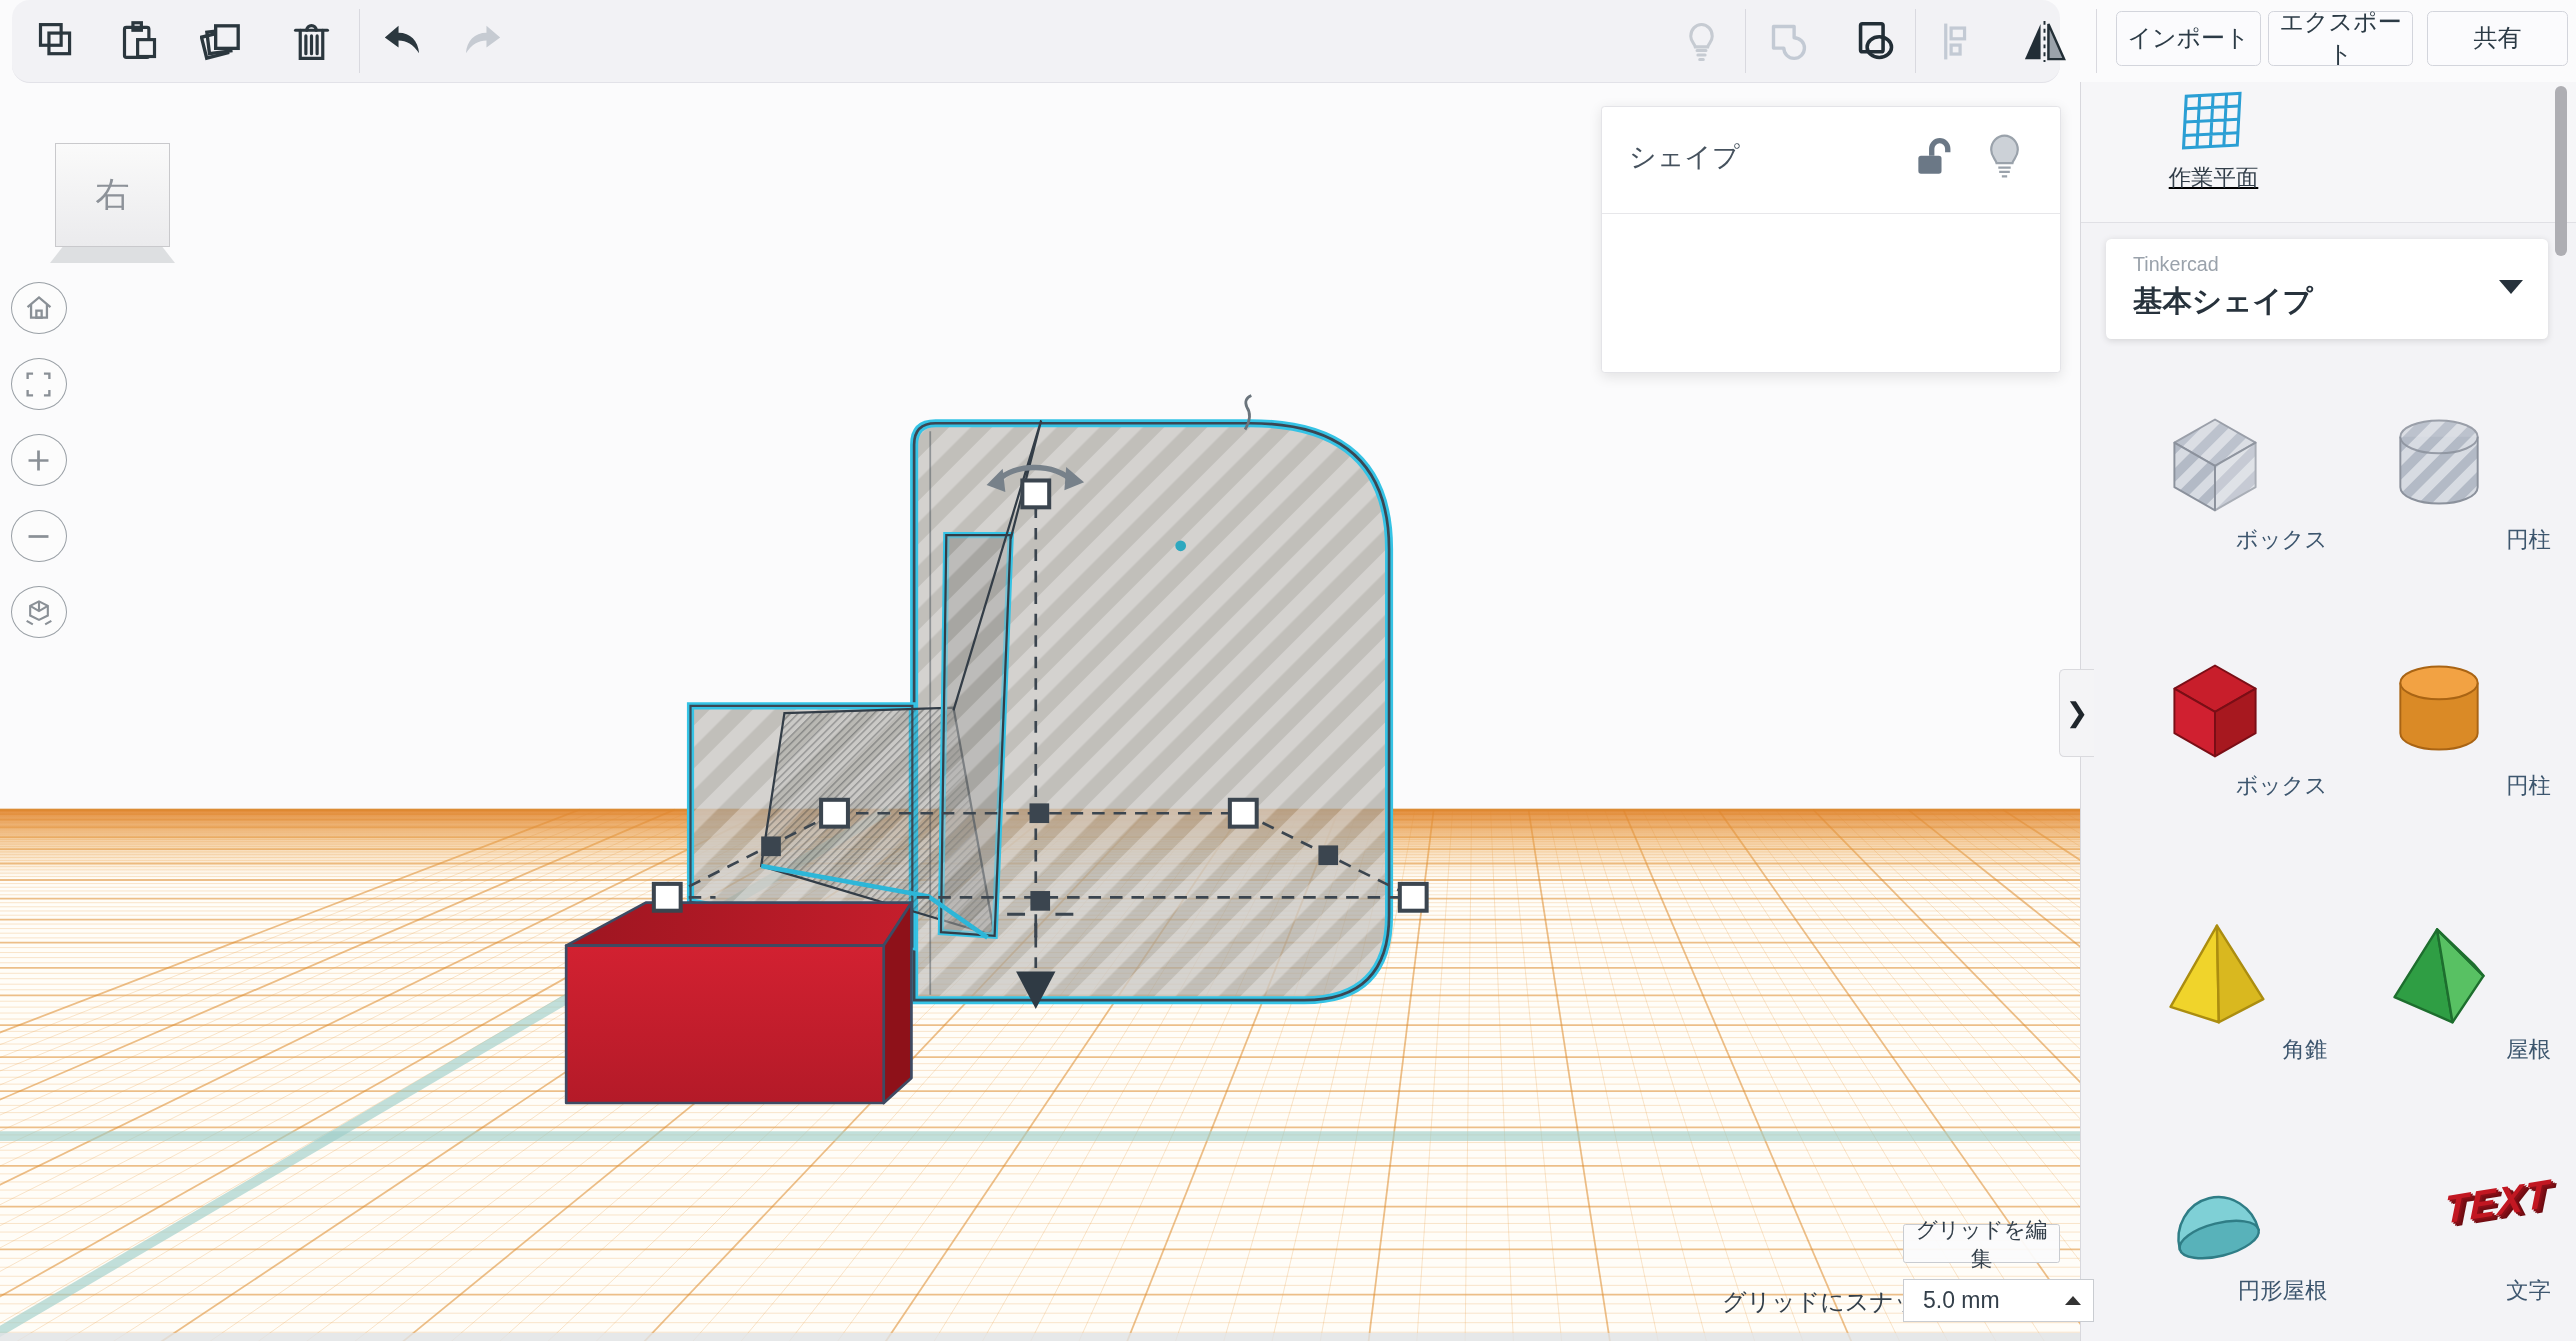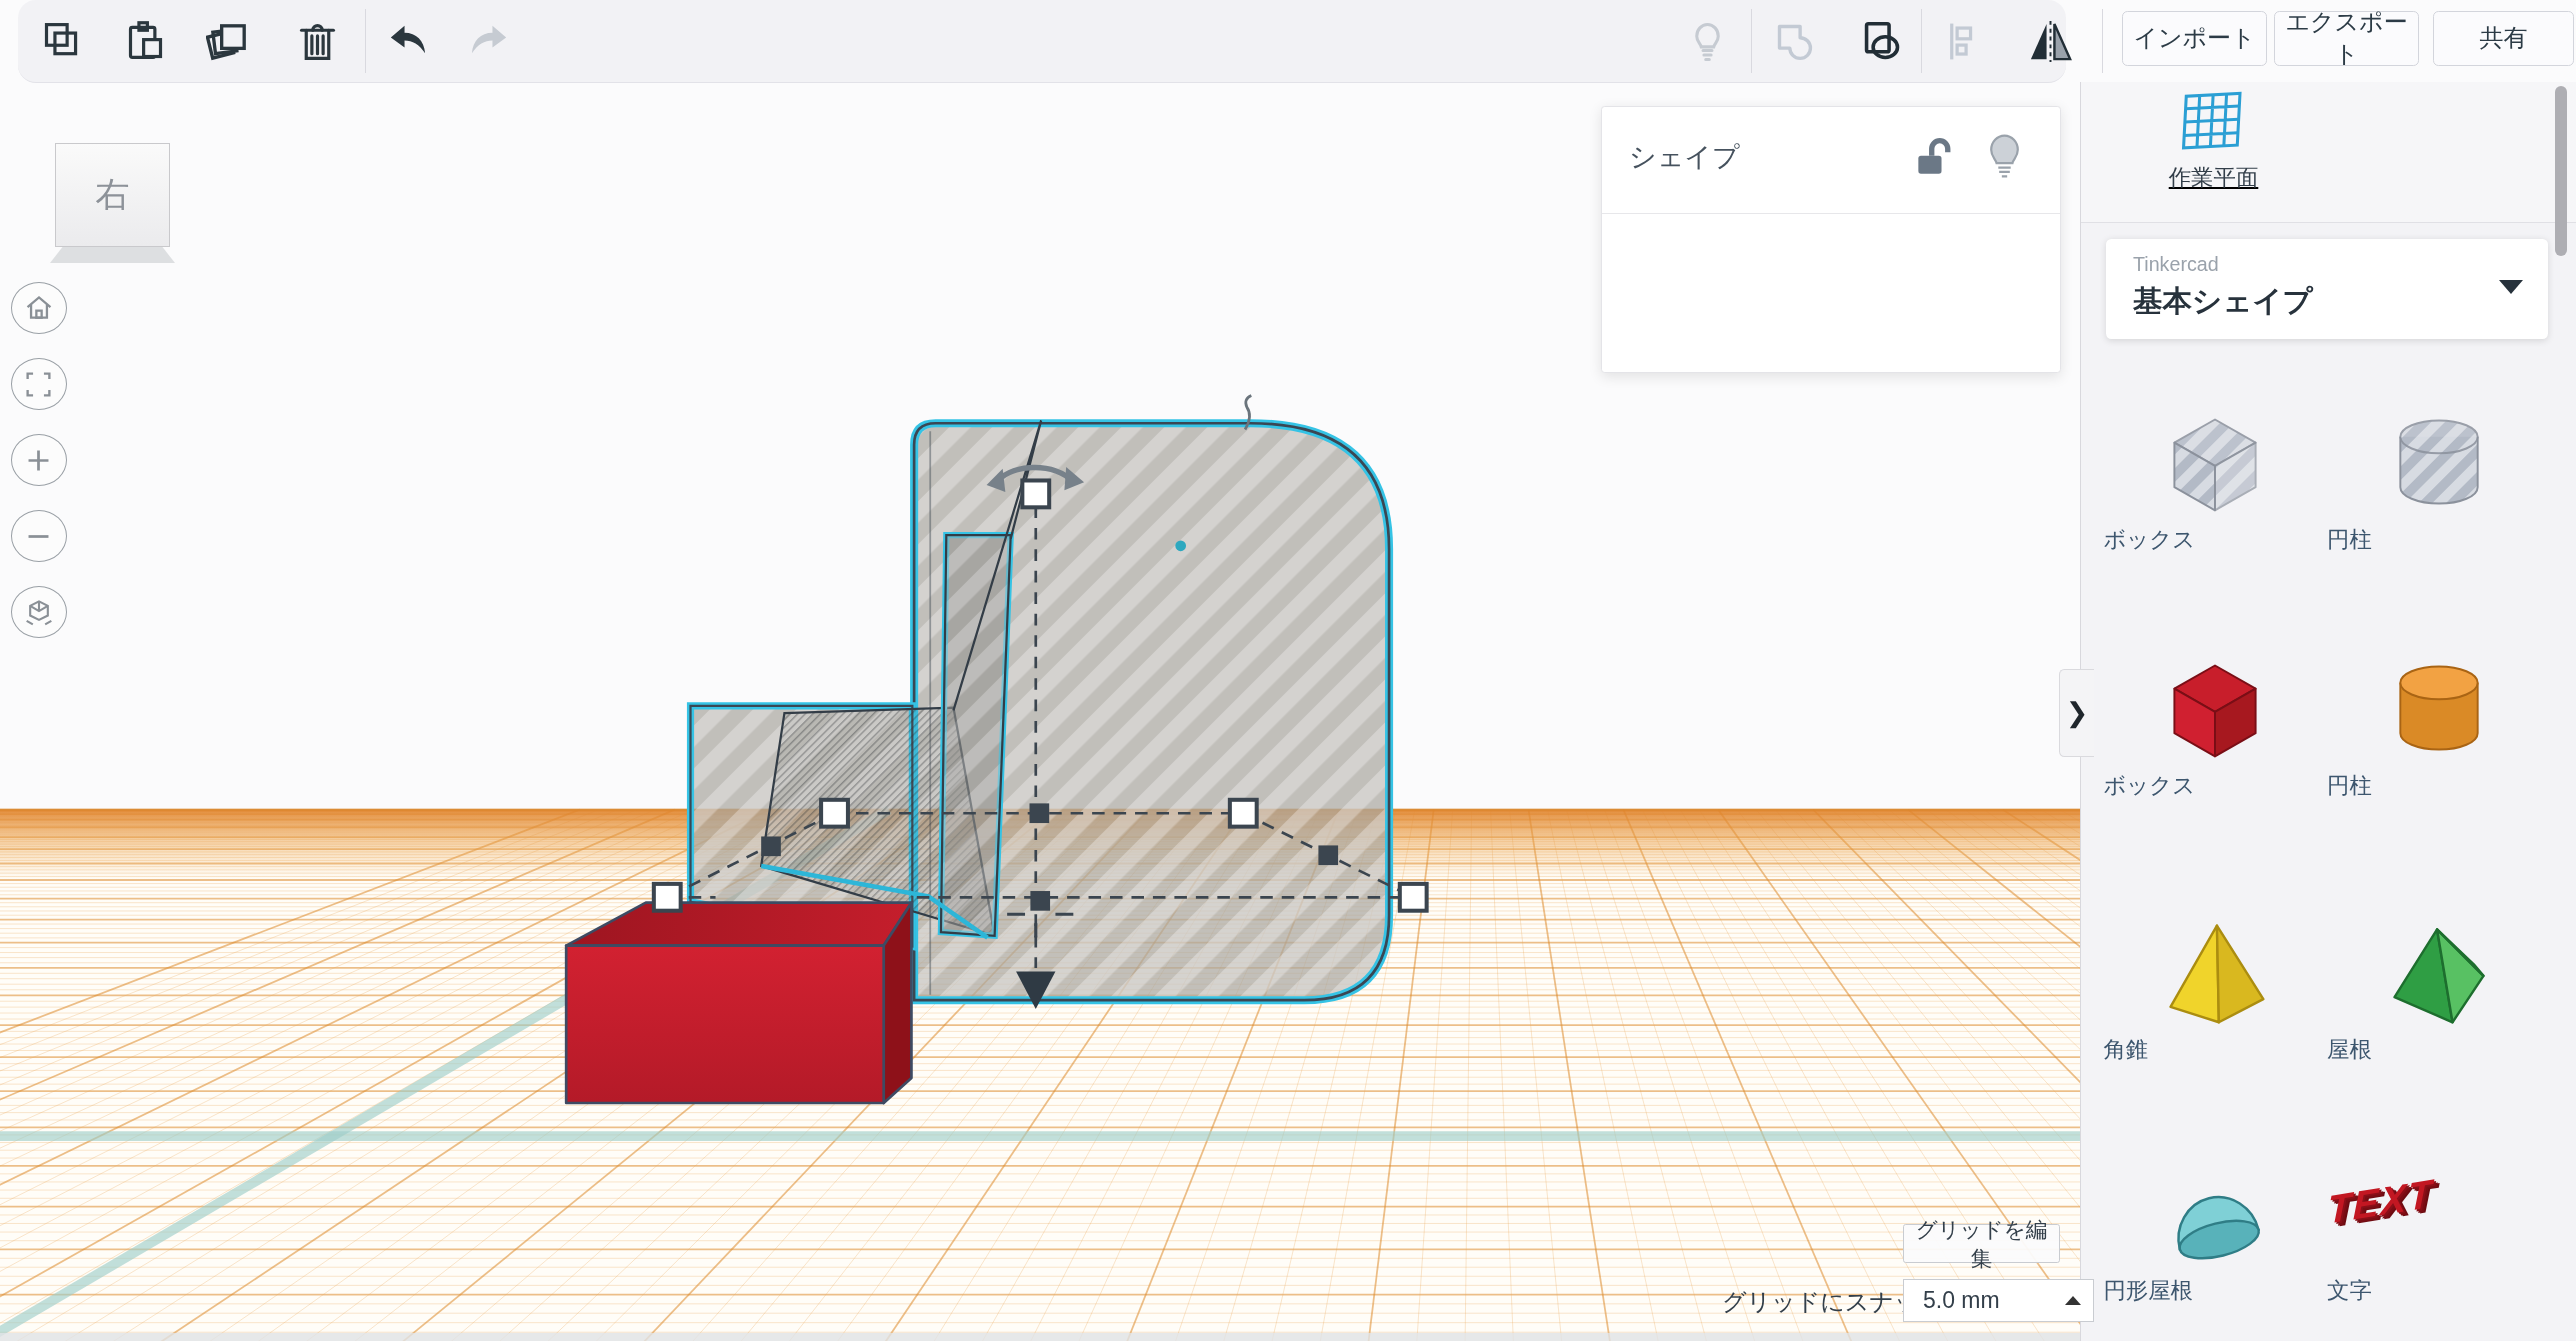--- a/index.html
+++ b/index.html
@@ -1,18 +1,18 @@
 <!DOCTYPE html>
 <html style="font-size:14.3px"><head>
 <meta charset="utf-8">
 <style>
   html,body{margin:0;padding:0;background:#fbfbfc;font-family:"Liberation Sans","DejaVu Sans",sans-serif;}
   #app{position:relative;width:2576px;height:1342px;overflow:hidden;background:#fbfbfc;}
   
-  .toolbar{position:absolute;left:18px;top:0;width:2048px;height:82px;background:#f2f2f5;border-bottom:0.9px solid #e2e2e8;z-index:40;border-radius:18px;}
+  .toolbar{position:absolute;left:12px;top:0;width:2048px;height:82px;background:#f2f2f5;border-bottom:0.9px solid #e2e2e8;z-index:40;border-radius:18px;}
   .tb-ic{position:absolute;top:16px;width:50px;height:50px;display:flex;align-items:center;justify-content:center;cursor:pointer;}
   .tb-div{position:absolute;top:9px;width:0.9px;height:64px;background:#d9d9df;}
   .tb-btn{position:absolute;top:10.7px;height:55px;background:#fbfbfd;border:0.9px solid #d3d5dc;border-radius:5.4px;color:#2c3b46;font-size:24px;display:flex;align-items:center;justify-content:center;cursor:pointer;}
   
   .viewcube{position:absolute;left:55px;top:143px;width:113px;height:102px;background:linear-gradient(#fafafa,#ebebed);border:1.8px solid #c9c9cc;color:#8d9299;font-size:34px;display:flex;align-items:center;justify-content:center;z-index:30;cursor:pointer;}
   .viewcube-shadow{position:absolute;left:50px;top:247px;width:125px;height:16px;background:#d3d5d8;clip-path:polygon(10% 0,90% 0,100% 100%,0 100%);opacity:.75;z-index:29;}
   .navbtn{position:absolute;left:10.7px;width:54px;height:50px;border:1.8px solid #9aa0a6;border-radius:50%;background:rgba(252,252,252,.92);display:flex;align-items:center;justify-content:center;z-index:30;cursor:pointer;}
   
   .shape-panel{position:absolute;left:1601px;top:106px;width:458px;height:265px;background:#fff;border:0.9px solid #e4e4e8;border-radius:3.6px;box-shadow:0 3.6px 12.5px rgba(0,0,0,.10);z-index:35;}
   .sp-head{position:relative;height:106px;border-bottom:1.8px solid #e7e7ea;padding-left:28px;}
@@ -23,21 +23,21 @@
   .circ-outer{width:82px;height:82px;border-radius:50%;margin:0 auto;display:flex;align-items:center;justify-content:center;background:#fff;}
   
   .rpanel{position:absolute;left:2080px;top:82px;width:496px;height:1259px;background:#f3f3f6;border-left:0.9px solid #d8d8dd;z-index:20;}
   .rp-top{position:absolute;left:0;top:0;width:496px;height:140px;background:#f6f6f8;border-bottom:0.9px solid #e0e0e5;}
   .rp-tool{position:absolute;top:9px;width:179px;text-align:center;cursor:pointer;text-decoration:underline;}
   .rp-tool .lbl{margin-top:5.4px;font-size:22.4px;color:#333f4a;}
   .rp-card{position:absolute;left:25px;top:157px;width:442px;height:100px;background:#fff;border-radius:5.4px;box-shadow:0 1.8px 7.2px rgba(0,0,0,.12);cursor:pointer;}
   .rp-brand{position:absolute;left:27px;top:14.3px;font-size:19.7px;color:#9aa2ab;}
   .rp-cat{position:absolute;left:27px;top:43px;font-size:29.5px;font-weight:bold;color:#27323c;}
   .rp-caret{position:absolute;right:25px;top:41px;width:0;height:0;border-left:12.5px solid transparent;border-right:12.5px solid transparent;border-top:14.3px solid #27323c;}
-  .shape-item{position:absolute;width:224px;text-align:left;cursor:pointer;}
+  .shape-item{position:absolute;width:224px;text-align:right;cursor:pointer;}
   .shape-item .lbl{display:block;margin-top:3.6px;font-size:22.4px;color:#3d566e;}
   .collapse-tab{position:absolute;left:2059px;top:669px;width:34px;height:86px;background:#f4f4f6;border:0.9px solid #dadade;border-right:none;border-radius:5.4px 0 0 5.4px;display:flex;align-items:center;justify-content:center;font-size:27px;color:#1f262c;z-index:25;cursor:pointer;}
   .scrollbar{position:absolute;left:2555px;top:86px;width:11.6px;height:170px;border-radius:6.3px;background:#aeaeb3;z-index:26;cursor:pointer;}
   
   .grid-edit{position:absolute;left:1903px;top:1224px;width:157px;height:39px;background:rgba(251,251,252,.95);border:0.9px solid #c9ccd1;border-radius:2.7px;color:#333f4a;font-size:21.5px;display:flex;align-items:center;justify-content:center;z-index:30;cursor:pointer;}
   .snap-label{position:absolute;left:1722px;top:1286px;font-size:24px;color:#333f4a;z-index:30;}
   .snap-select{position:absolute;left:1903px;top:1279px;width:170px;height:41px;background:#fff;border:0.9px solid #c9ccd1;color:#333f4a;font-size:23px;display:flex;align-items:center;padding-left:19px;z-index:30;cursor:pointer;}
   .snap-caret{position:absolute;right:12.5px;top:16px;width:0;height:0;border-left:8px solid transparent;border-right:8px solid transparent;border-bottom:9.8px solid #333;}
   .text-glyph{font-weight:bold;font-style:italic;font-size:39px;color:#c21722;transform:rotate(-9deg) skewX(-10deg);display:inline-block;margin-top:25px;text-shadow:1.8px 1.8px 0 #8a0f18,3.6px 3.6px 0 #7a0d14,5.4px 4.5px 0 #6d0b11;letter-spacing:1.8px;}
   svg{display:block;}

